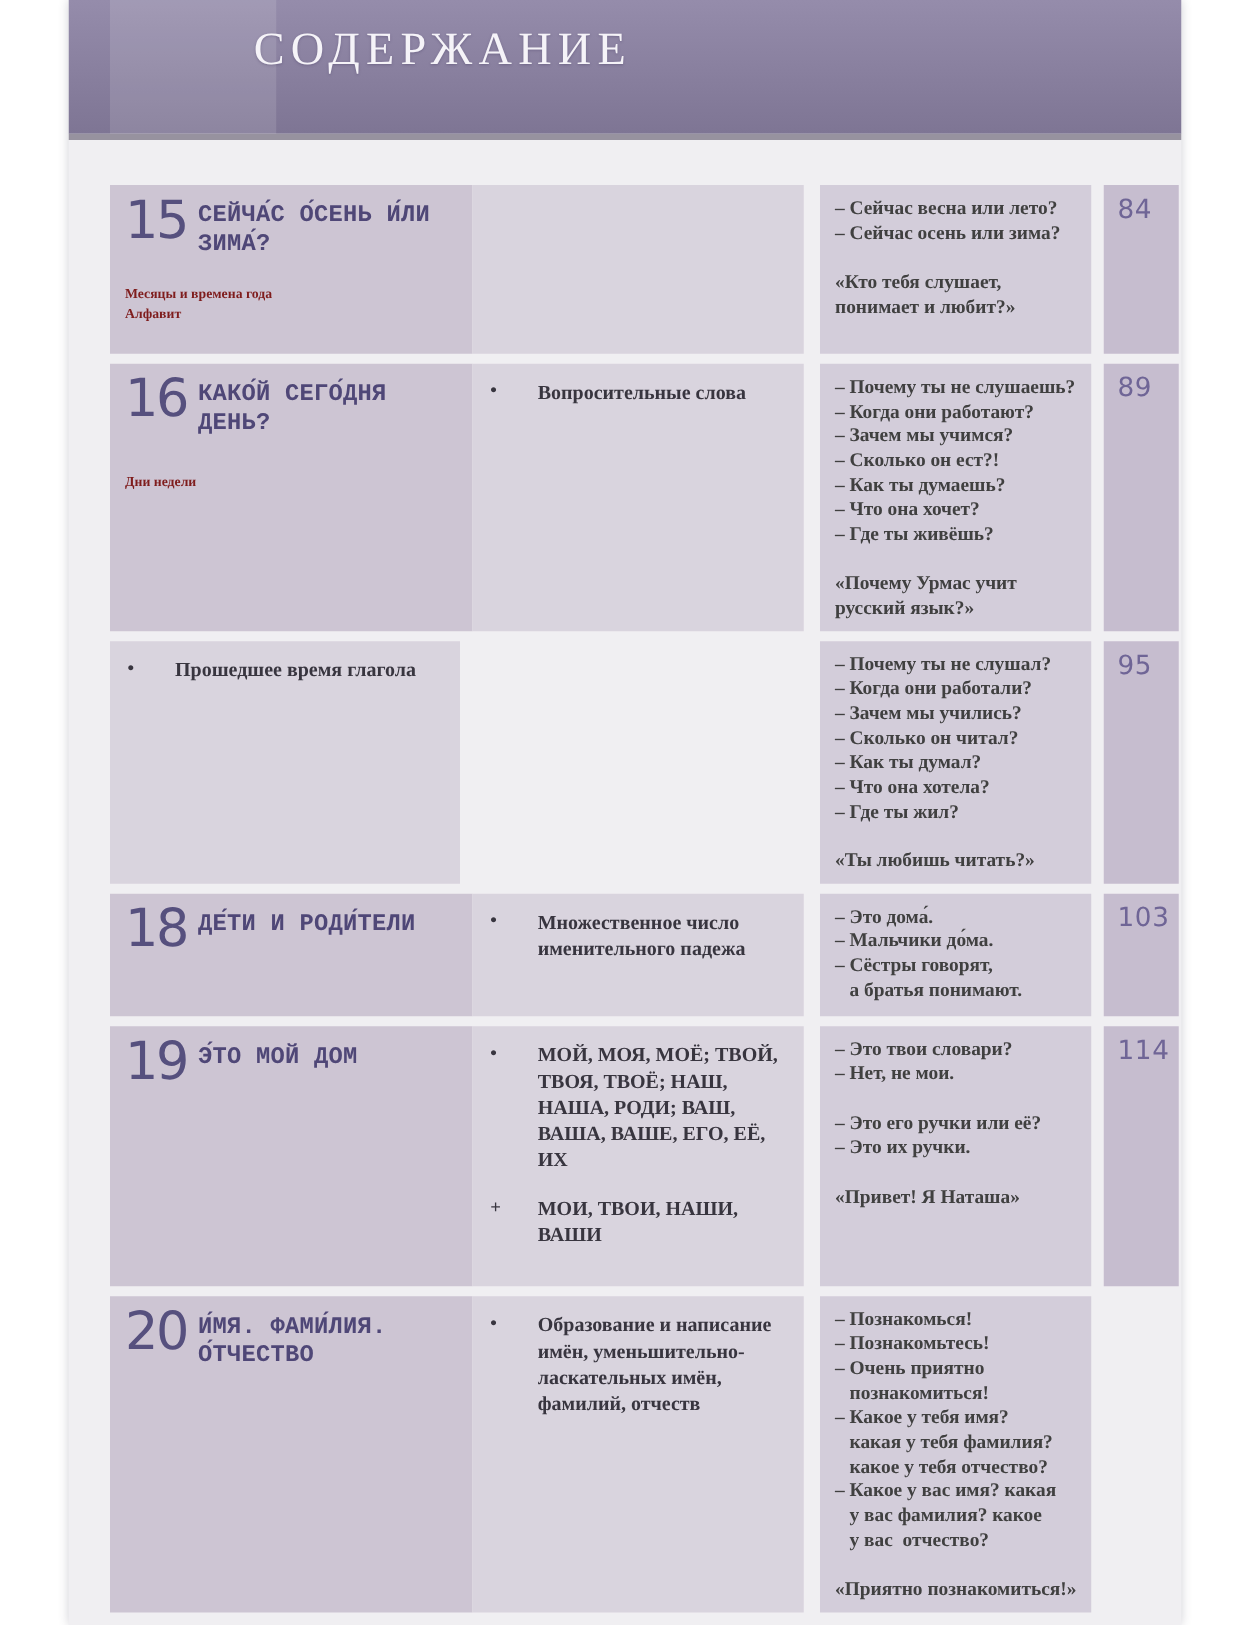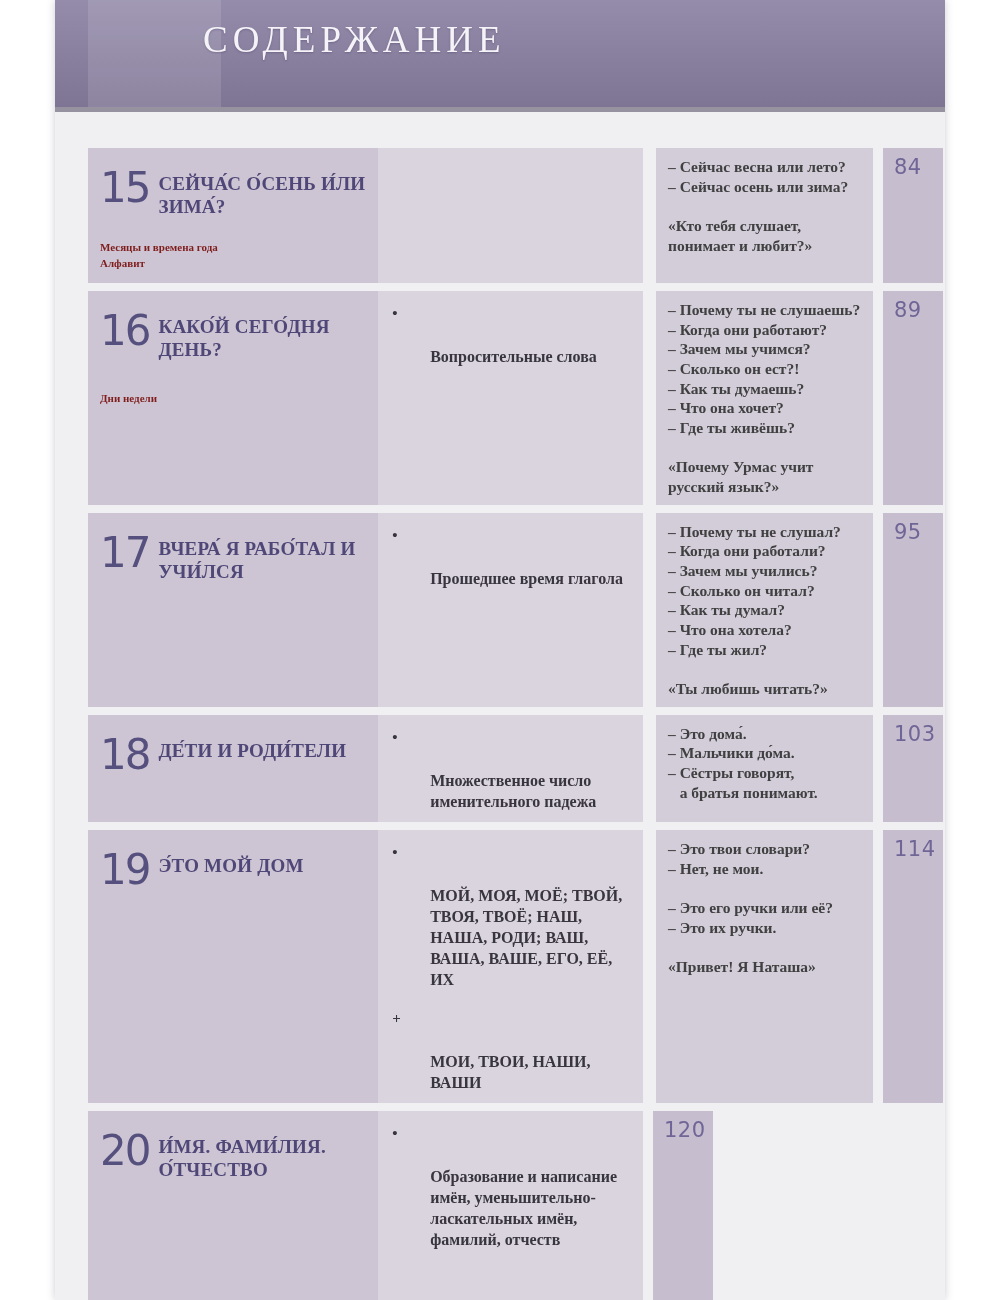--- a/index.html
+++ b/index.html
@@ -37,53 +37,54 @@
     text-shadow:0 1px 2px rgba(60,50,90,0.35);
     text-align:right;
   }
   
   .toc {
     margin:36px 0 0 33px;
     width:855px;
   }
   .row { display:flex; align-items:stretch; margin-bottom:8px; }
   .left { width:555px; display:flex; align-items:stretch; }
-  .c1 { width:307px; background:#cdc5d3; padding:22px 6px 10px 12px; box-sizing:border-box; }
+  .c1 { width:307px; background:#cdc5d3; padding:10px 6px 10px 12px; box-sizing:border-box; }
   .c2 { width:280px; background:#d9d4de; padding:13px 12px 10px 8px; box-sizing:border-box; }
   .c3 { margin-left:13px; width:217px; background:#d3cdda; padding:9px 8px 8px 12px; box-sizing:border-box; }
   .c4 { margin-left:10px; width:60px; background:#c6bdcf; padding:7px 0 0 11px; box-sizing:border-box; }
 
   .num-row { display:flex; }
   .num {
     font-family:"DejaVu Sans", sans-serif;
     font-size:42px; line-height:0.88;
     letter-spacing:-2px;
     color:#56507e;
     margin-right:9px;
     flex:0 0 auto;
   }
   .title {
     font-size:19px; font-weight:bold;
     line-height:1.2; letter-spacing:0.2px;
     color:#4f4777;
     padding-top:3px;
+    font-family:Liberation Mono, monospace;
   }
   .subtitle {
     margin-top:20px;
     font-size:11px; font-weight:bold;
     line-height:1.5;
     color:#7f1d1d;
     white-space:pre-wrap;
   }
   .subtitle.mt-lg { margin-top:28px; }
 
   .g-item { display:flex; font-size:16px; font-weight:bold; line-height:1.32; color:#38353f; }
   .g-item.plus { margin-top:18px; }
   .g-marker { flex:0 0 38px; padding-left:6px; font-size:15px; }
-  .g-text { flex:1;margin-top:42px; }
+  .g-text { flex:1; }
 
   .examples {
     font-size:15.5px; font-weight:bold;
     line-height:1.27;
     color:#404040;
     white-space:pre-wrap;
   }
   .pagenum {
     font-family:"DejaVu Sans", sans-serif;
     font-size:21px; letter-spacing:0.5px;
@@ -153,26 +154,20 @@
 «Почему Урмас учит
 русский язык?»</div>
       </div>
       <div class="c4">
         <span class="pagenum">89</span>
       </div>
     </div>
 
     <div class="row" style="min-height:183px;">
       <div class="left">
-        <div class="c1">
-          <div class="num-row">
-            <span class="num">17</span>
-            <span class="title">ВЧЕРА́ Я РАБО́ТАЛ И УЧИ́ЛСЯ</span>
-          </div>
-        </div>
         <div class="c2">
           <div class="g-item">
             <span class="g-marker">•</span>
             <span class="g-text">Прошедшее время глагола</span>
           </div>
         </div>
       </div>
       <div class="c3">
         <div class="examples">– Почему ты не слушал?
 – Когда они работали?
@@ -256,19 +251,30 @@
             <span class="title">И́МЯ. ФАМИ́ЛИЯ. О́ТЧЕСТВО</span>
           </div>
         </div>
         <div class="c2">
           <div class="g-item">
             <span class="g-marker">•</span>
             <span class="g-text">Образование и написание имён, уменьшительно-ласкательных имён, фамилий, отчеств</span>
           </div>
         </div>
       </div>
-      <div class="c4">
-        <span class="pagenum">120</span>
+      <div class="c3">
+        <div class="examples">– Познакомься!
+– Познакомьтесь!
+– Очень приятно
+   познакомиться!
+– Какое у тебя имя?
+   какая у тебя фамилия?
+   какое у тебя отчество?
+– Какое у вас имя? какая
+   у вас фамилия? какое
+   у вас  отчество?
+
+«Приятно познакомиться!»</div>
       </div>
     </div>
 
   </div>
 </div>
 
 </body></html>

